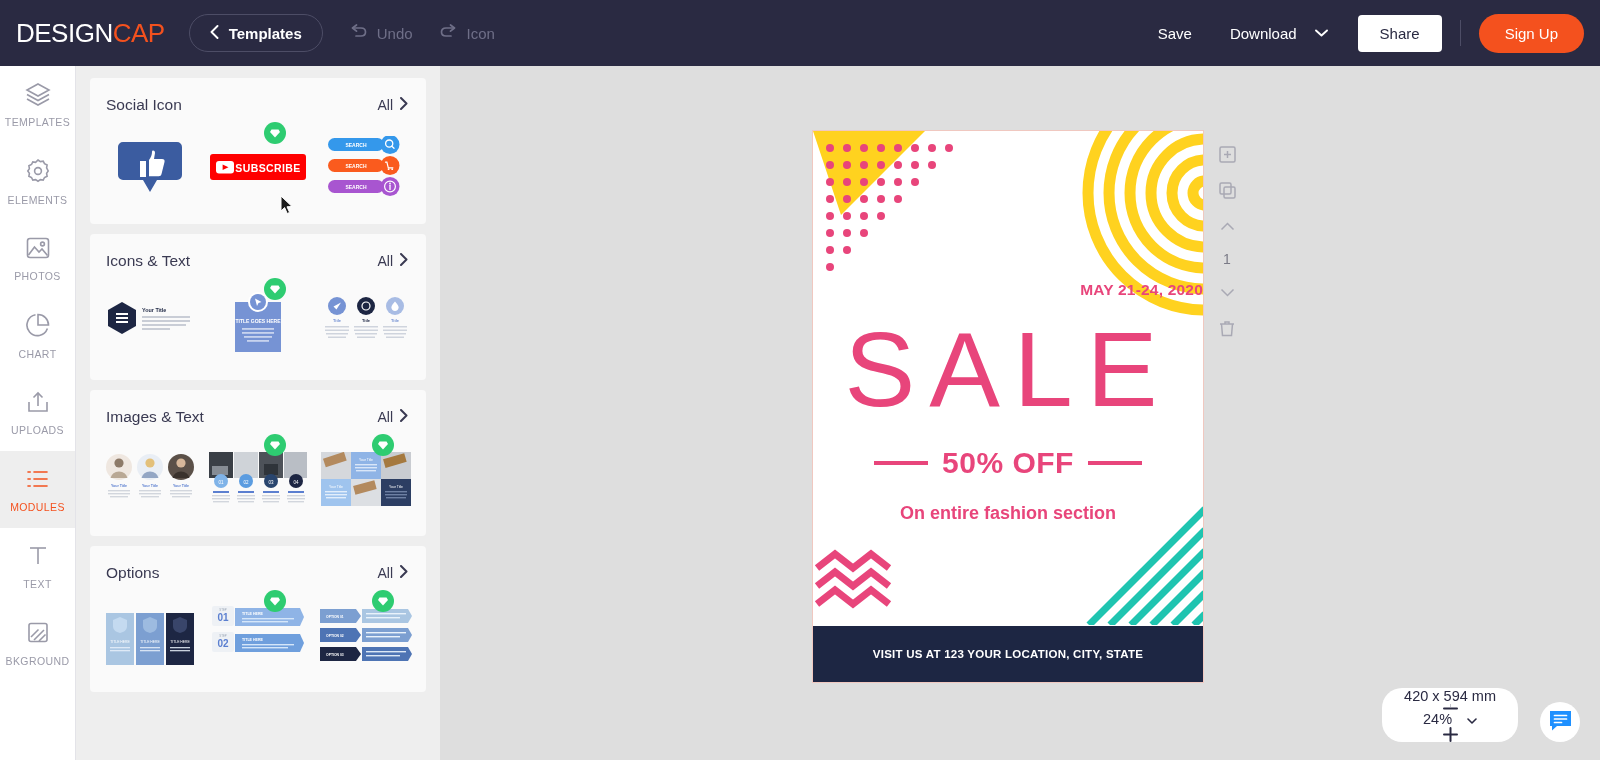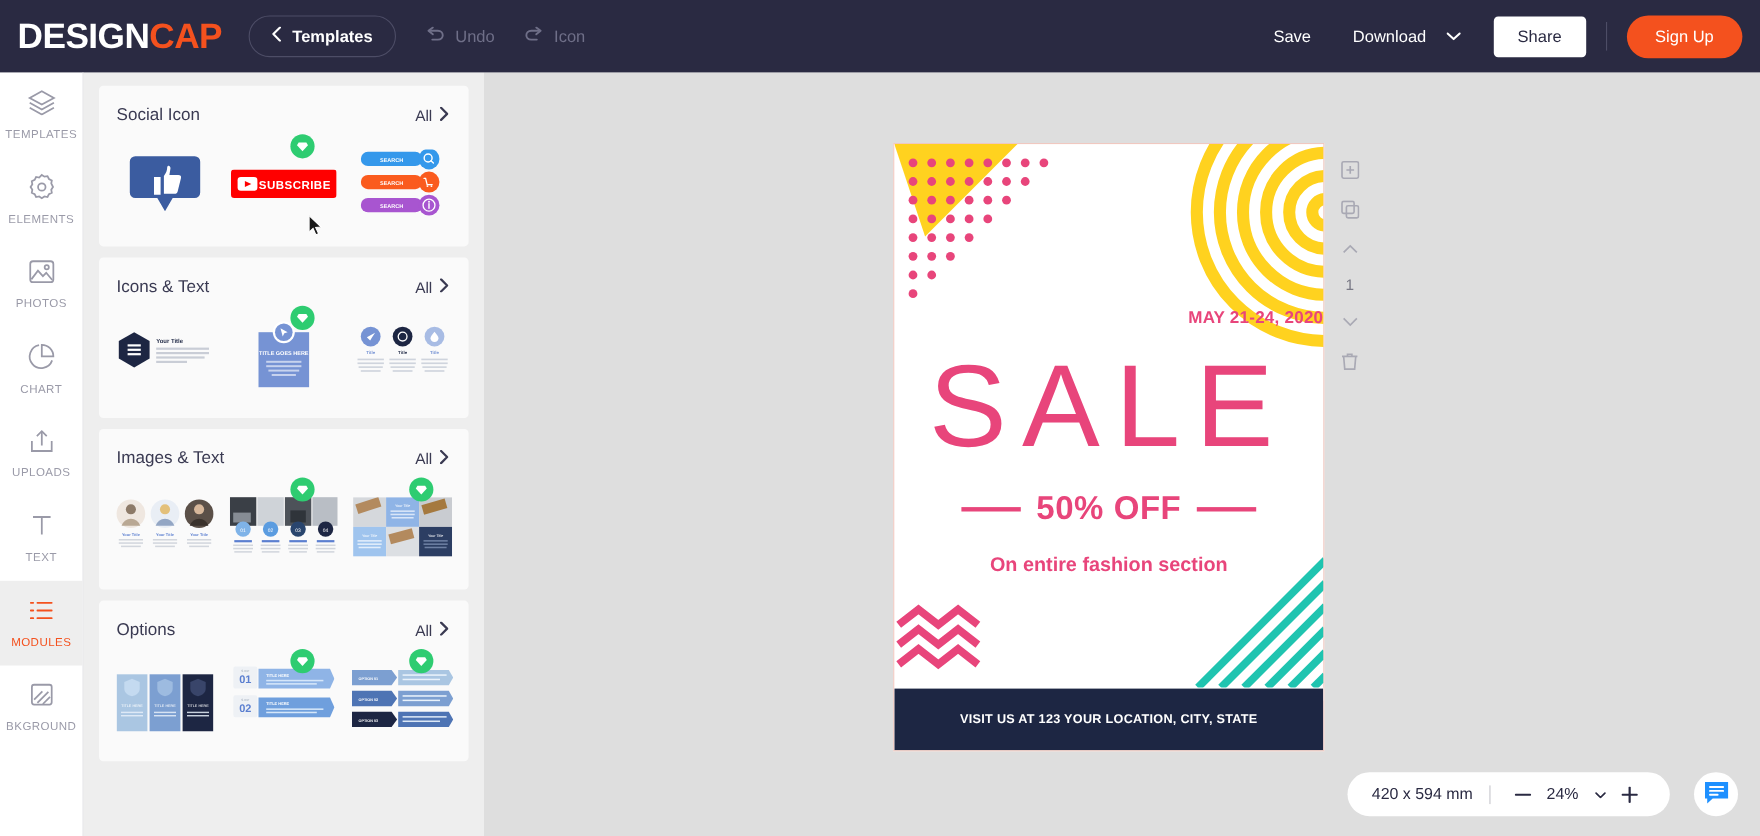--- a/index.html
+++ b/index.html
@@ -8,21 +8,21 @@
     font-family:"Liberation Sans", sans-serif;
     background:#dedede;
     -webkit-font-smoothing:antialiased;
   }
 
   
   #header {
     position:absolute; left:0; top:0; width:1600px; height:66px;
     background:#2a2a42; display:flex; align-items:center;
   }
-  #logo { margin-left:16px; font-size:32px; font-weight:bold; letter-spacing:-0.5px; }
+  #logo { margin-left:16px; font-size:26px; font-weight:normal; letter-spacing:-0.5px; }
   #logo .d { color:#ffffff; }
   #logo .c { color:#f4511e; }
   #tpl-btn {
     margin-left:24px; height:38px; padding:0 20px; border:1px solid #4d4d66;
     border-radius:19px; display:flex; align-items:center; gap:10px;
     color:#ffffff; font-size:15px; font-weight:bold; cursor:pointer; background:transparent;
   }
   .hdr-action {
     margin-left:26px; display:flex; align-items:center; gap:9px;
     color:#6f6f88; font-size:15px; cursor:pointer;
@@ -113,22 +113,22 @@
   #page-tools {
     position:absolute; left:770px; top:70px; width:34px;
     display:flex; flex-direction:column; align-items:center; gap:0;
   }
   #page-tools .tool { width:34px; height:36px; display:flex; align-items:center; justify-content:center; cursor:pointer; }
   #page-tools svg { stroke:#a9a9b4; fill:none; stroke-width:1.5; }
   #page-num { font-size:14px; color:#7a7a86; height:30px; display:flex; align-items:center; }
 
   
   #zoombar {
-    position:absolute; right:82px; bottom:18px; height:40px; background:#ffffff;
-    border-radius:20px; display:flex; align-items:center; padding:0 22px; gap:0;
+    position:absolute; right:82px; bottom:18px; height:54px; background:#ffffff;
+    border-radius:20px; display:flex; align-items:center; padding:0 22px; gap:0;flex-direction:column;
   }
   #z-dim { font-size:14.5px; color:#2a2a42; }
   #z-div { width:1px; height:17px; background:#c5c5cc; margin:0 15px; }
   .z-btn { width:30px; height:30px; display:flex; align-items:center; justify-content:center; cursor:pointer; color:#2a2a42; font-size:19px; }
   #z-val { font-size:14.5px; color:#2a2a42; display:flex; align-items:center; gap:15px; cursor:pointer; margin:0 6px; }
   #chat-btn {
     position:absolute; right:20px; bottom:18px; width:40px; height:40px; border-radius:50%;
     background:#ffffff; display:flex; align-items:center; justify-content:center; cursor:pointer;
   }
 
@@ -236,42 +236,42 @@
     <span>
       <svg width="26" height="24" viewBox="0 0 26 24">
           <polyline points="4,12 4,21 22,21 22,12"></polyline>
           <polyline points="8.5,7.5 13,3 17.5,7.5"></polyline>
           <line x1="13" y1="3" x2="13" y2="16"></line>
         </svg>
     </span>
     <span class="lbl">UPLOADS</span>
   </div>
 
-  <div class="rail-item">
-    <span>
-      <svg width="26" height="24" viewBox="0 0 26 24" stroke-width="2">
-          <line x1="5" y1="4" x2="21" y2="4"></line>
-          <line x1="13" y1="4" x2="13" y2="20"></line>
-        </svg>
-    </span>
-    <span class="lbl">TEXT</span>
-  </div>
-
   <div class="rail-item active">
     <span>
       <svg width="26" height="24" viewBox="0 0 26 24" stroke="#f4511e" stroke-width="2.1" stroke-linecap="round">
         <line x1="3" y1="5" x2="5.2" y2="5"></line>
           <line x1="9" y1="5" x2="22" y2="5"></line>
         <line x1="3" y1="12" x2="5.2" y2="12"></line>
           <line x1="9" y1="12" x2="22" y2="12"></line>
         <line x1="3" y1="19" x2="5.2" y2="19"></line>
           <line x1="9" y1="19" x2="22" y2="19"></line>
       </svg>
     </span>
     <span class="lbl">MODULES</span>
+  </div>
+
+  <div class="rail-item">
+    <span>
+      <svg width="26" height="24" viewBox="0 0 26 24" stroke-width="2">
+          <line x1="5" y1="4" x2="21" y2="4"></line>
+          <line x1="13" y1="4" x2="13" y2="20"></line>
+        </svg>
+    </span>
+    <span class="lbl">TEXT</span>
   </div>
 
   <div class="rail-item">
     <span>
       <svg width="26" height="24" viewBox="0 0 26 24">
           <rect x="4" y="2.5" width="18" height="18" rx="2"></rect>
           <line x1="6" y1="16" x2="13.5" y2="8.5"></line>
           <line x1="9" y1="19" x2="19" y2="9"></line>
           <line x1="14" y1="20" x2="20.5" y2="13.5"></line>
         </svg>

